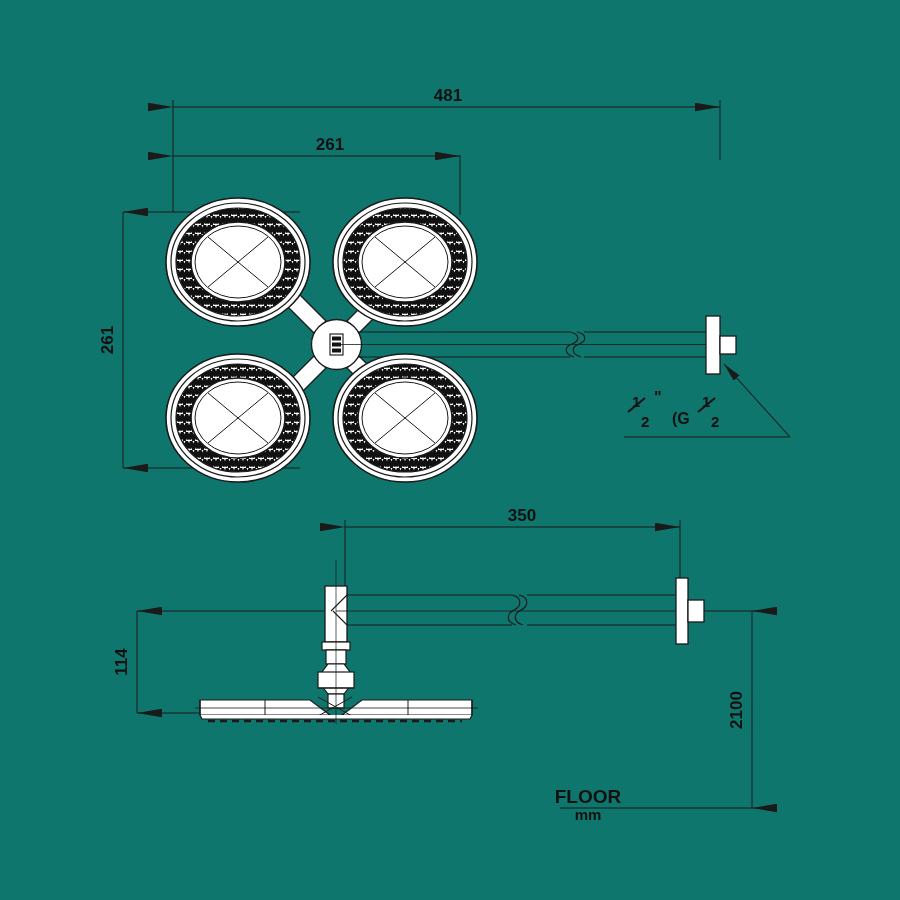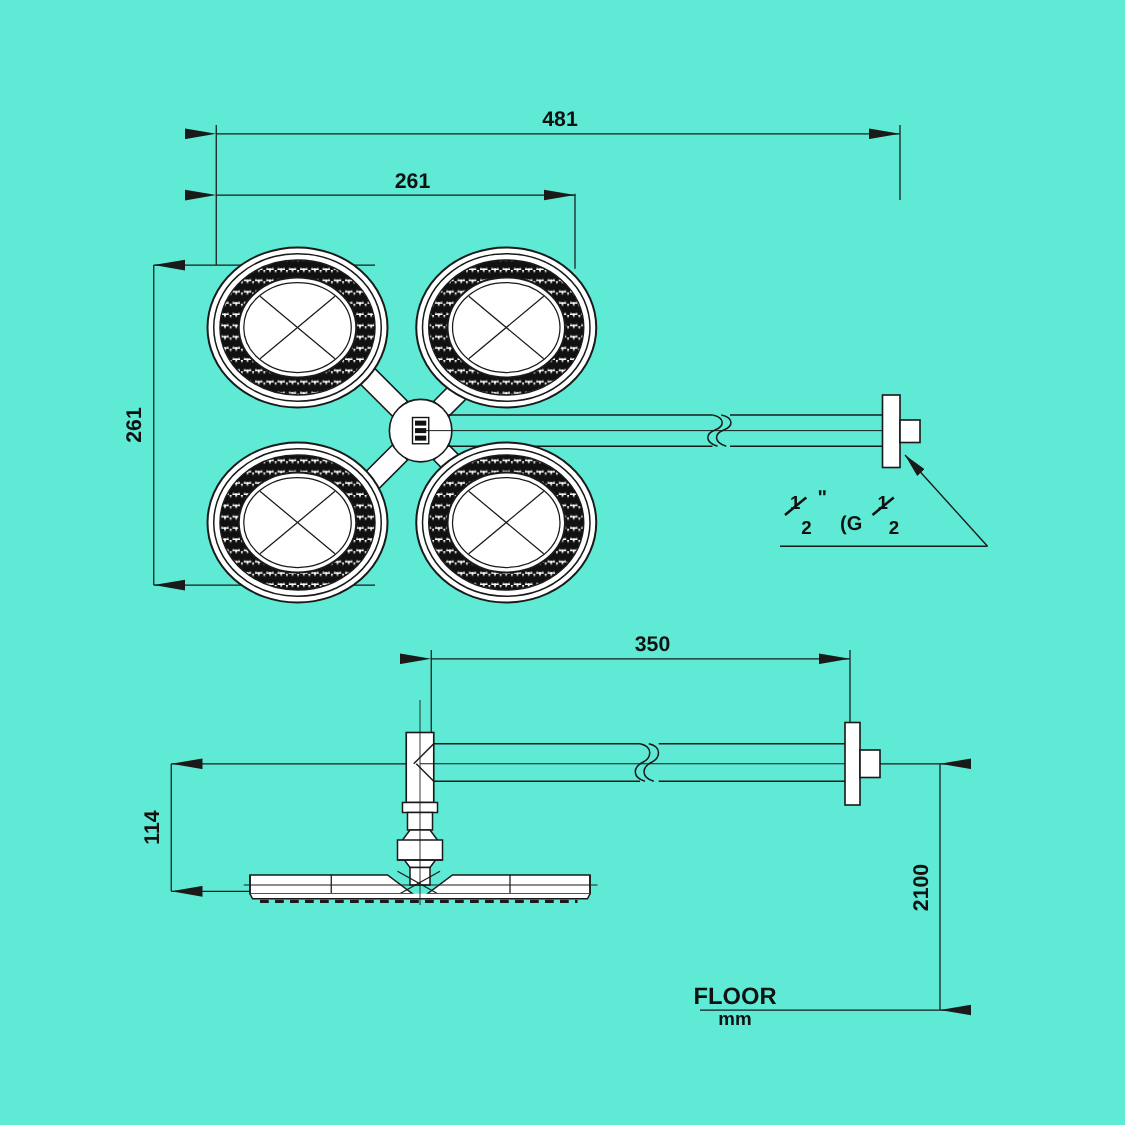--- a/index.html
+++ b/index.html
@@ -1,19 +1,19 @@
 <!DOCTYPE html>
 <html><head>
 <meta charset="utf-8">
 <title>Shower Head Technical Drawing</title>
 <style>
   html,body{margin:0;padding:0;background:#ffffff;}
   body{width:900px;height:900px;overflow:hidden;
        font-family:"Liberation Sans",sans-serif;}
-  #sheet{position:relative;width:900px;height:900px;background:#5eead4;}
+  #sheet{position:relative;width:900px;height:900px;background:#0f766e;}
   svg.draw{position:absolute;left:0;top:0;width:900px;height:900px;}
   .dimtext{font-family:"Liberation Sans",sans-serif;font-weight:bold;
            font-size:17px;fill:#111;}
   .floortext{font-family:"Liberation Sans",sans-serif;font-weight:bold;
              font-size:19px;fill:#111;}
   .mmtext{font-family:"Liberation Sans",sans-serif;font-weight:bold;
           font-size:15px;fill:#111;}
   .fractop{font-family:"Liberation Sans",sans-serif;font-weight:bold;font-size:15px;fill:#111;}
   .fracbot{font-family:"Liberation Sans",sans-serif;font-weight:bold;font-size:15px;fill:#111;}
   .gtext{font-family:"Liberation Sans",sans-serif;font-weight:bold;font-size:16px;fill:#111;}

